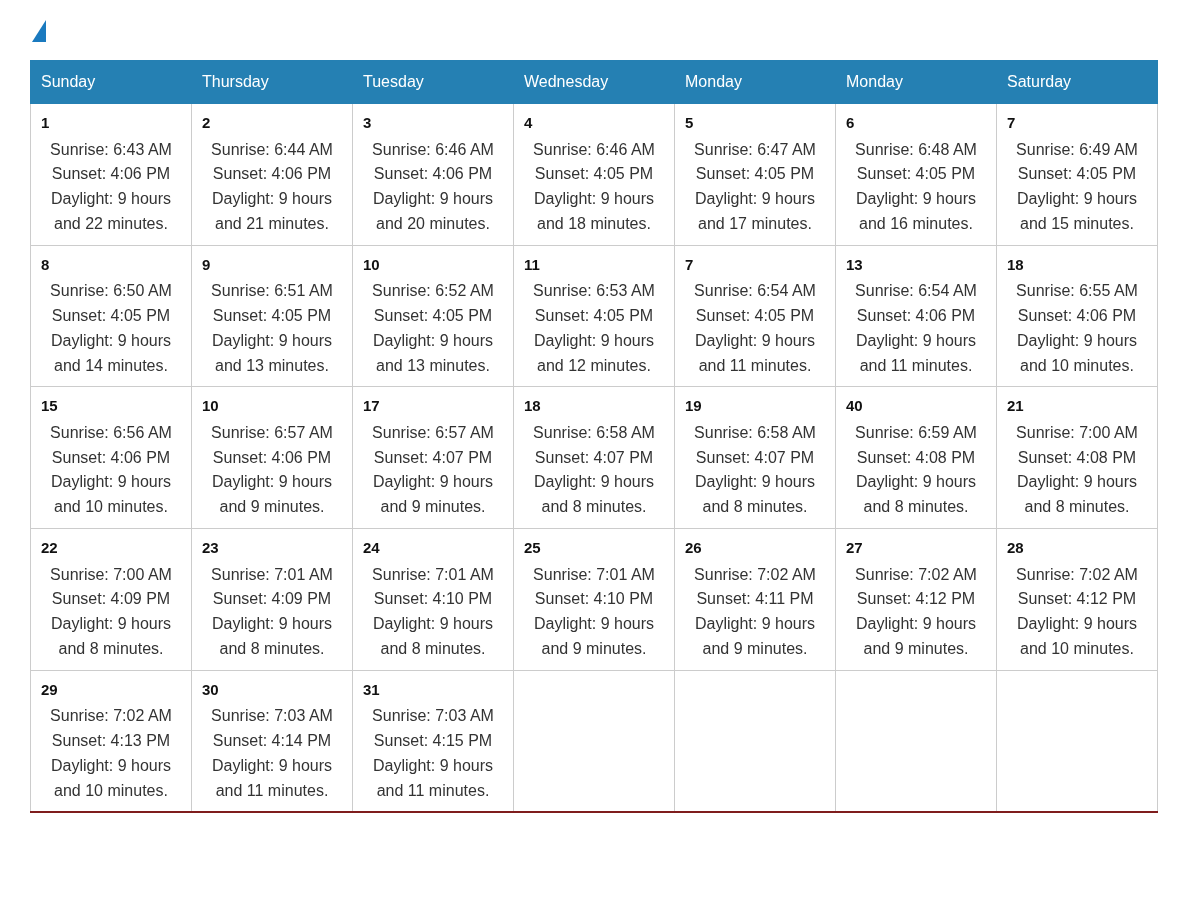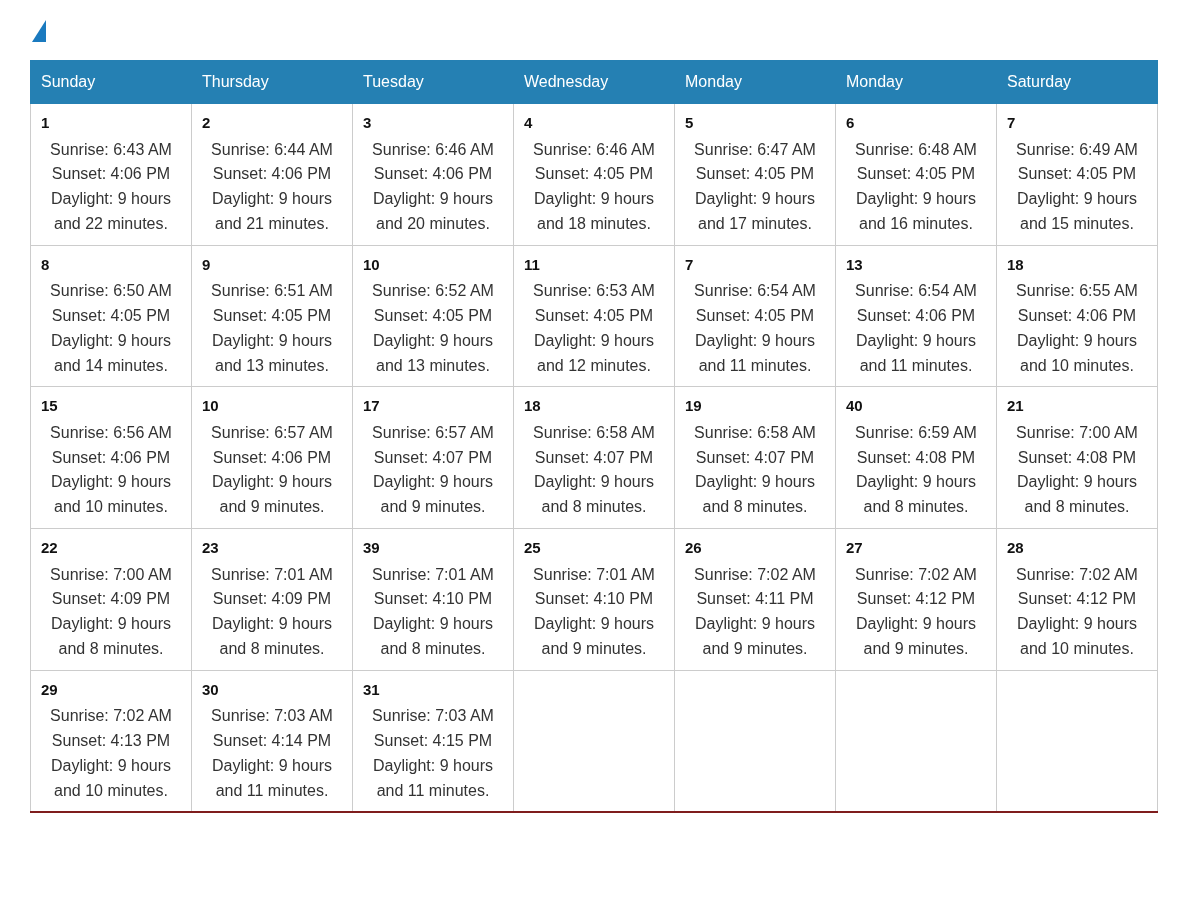--- a/index.html
+++ b/index.html
@@ -219,21 +219,21 @@
       <tr>
         <td>
           <span class="day-num">22</span>
           <div class="day-info">Sunrise: 7:00 AM<br>Sunset: 4:09 PM<br>Daylight: 9 hours<br>and 8 minutes.</div>
         </td>
         <td>
           <span class="day-num">23</span>
           <div class="day-info">Sunrise: 7:01 AM<br>Sunset: 4:09 PM<br>Daylight: 9 hours<br>and 8 minutes.</div>
         </td>
         <td>
-          <span class="day-num">39</span>
+          <span class="day-num">24</span>
           <div class="day-info">Sunrise: 7:01 AM<br>Sunset: 4:10 PM<br>Daylight: 9 hours<br>and 8 minutes.</div>
         </td>
         <td>
           <span class="day-num">25</span>
           <div class="day-info">Sunrise: 7:01 AM<br>Sunset: 4:10 PM<br>Daylight: 9 hours<br>and 9 minutes.</div>
         </td>
         <td>
           <span class="day-num">26</span>
           <div class="day-info">Sunrise: 7:02 AM<br>Sunset: 4:11 PM<br>Daylight: 9 hours<br>and 9 minutes.</div>
         </td>

